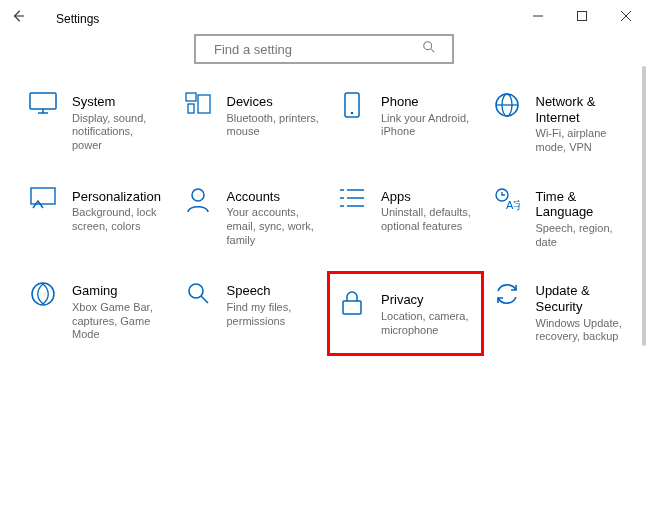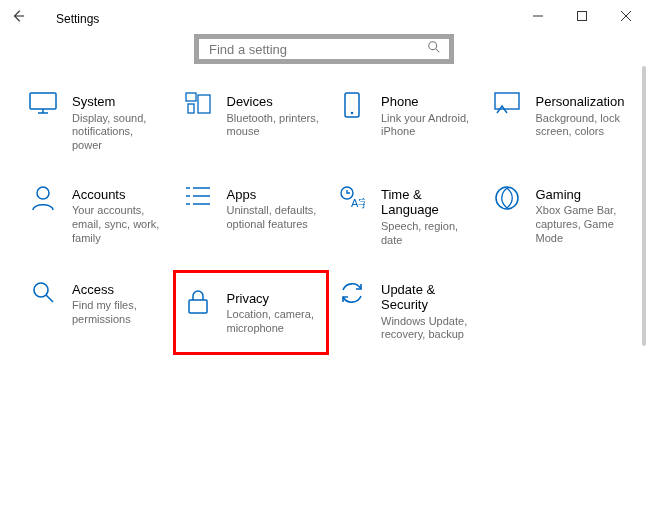--- a/index.html
+++ b/index.html
@@ -41,24 +41,24 @@
     cursor: pointer;
   }
   .searchwrap {
     display: flex;
     justify-content: center;
     padding: 2px 0 12px 0;
   }
   .searchbox {
     width: 260px;
     height: 30px;
-    border: 5px solid #a3a3a3;
+    border: 2px solid #a3a3a3;
     display: flex;
     align-items: center;
-    padding: 0 8px;
+    padding: 0 16px;
     gap: 18px;
   }
   .searchbox input {
     flex: 1;
     border: none;
     outline: none;
     font-size: 13px;
     color: #333;
     background: transparent;
   }
@@ -199,20 +199,33 @@
             <circle cx="8" cy="21" r="1.3" fill="#0067c0"></circle>
           </svg>
         </div>
         <div class="cat-text">
           <div class="cat-title">Phone</div>
           <div class="cat-sub">Link your Android, iPhone</div>
         </div>
       </div>
       <div class="cat">
         <div class="cat-icon">
+          <svg width="26" height="26" viewBox="0 0 26 26">
+            <circle cx="13" cy="13" r="11" fill="none" stroke="#0067c0" stroke-width="1.5"></circle>
+            <ellipse cx="13" cy="13" rx="5" ry="11" fill="none" stroke="#0067c0" stroke-width="1.3"></ellipse>
+            <line x1="2" y1="13" x2="24" y2="13" stroke="#0067c0" stroke-width="1.3"></line>
+          </svg>
+        </div>
+        <div class="cat-text">
+          <div class="cat-title">Network &amp; Internet</div>
+          <div class="cat-sub">Wi-Fi, airplane mode, VPN</div>
+        </div>
+      </div>
+      <div class="cat">
+        <div class="cat-icon">
           <svg width="26" height="22" viewBox="0 0 26 22">
             <rect x="1" y="1" width="24" height="16" fill="none" stroke="#0067c0" stroke-width="1.4"></rect>
             <path d="M3 21 L8 14 L13 21" fill="none" stroke="#0067c0" stroke-width="1.4"></path>
           </svg>
         </div>
         <div class="cat-text">
           <div class="cat-title">Personalization</div>
           <div class="cat-sub">Background, lock screen, colors</div>
         </div>
       </div>
@@ -270,21 +283,21 @@
         </div>
       </div>
       <div class="cat">
         <div class="cat-icon">
           <svg width="24" height="24" viewBox="0 0 24 24">
             <circle cx="10" cy="10" r="7" fill="none" stroke="#0067c0" stroke-width="1.6"></circle>
             <line x1="15" y1="15" x2="22" y2="22" stroke="#0067c0" stroke-width="1.6"></line>
           </svg>
         </div>
         <div class="cat-text">
-          <div class="cat-title">Access</div>
+          <div class="cat-title">Speech</div>
           <div class="cat-sub">Find my files, permissions</div>
         </div>
       </div>
       <div class="cat highlight">
         <div class="cat-icon">
           <svg width="22" height="26" viewBox="0 0 22 26">
             <rect x="2" y="11" width="18" height="13" rx="1" fill="none" stroke="#0067c0" stroke-width="1.5"></rect>
             <path d="M6 11 V7 a5 5 0 0 1 10 0 V11" fill="none" stroke="#0067c0" stroke-width="1.5"></path>
           </svg>
         </div>

